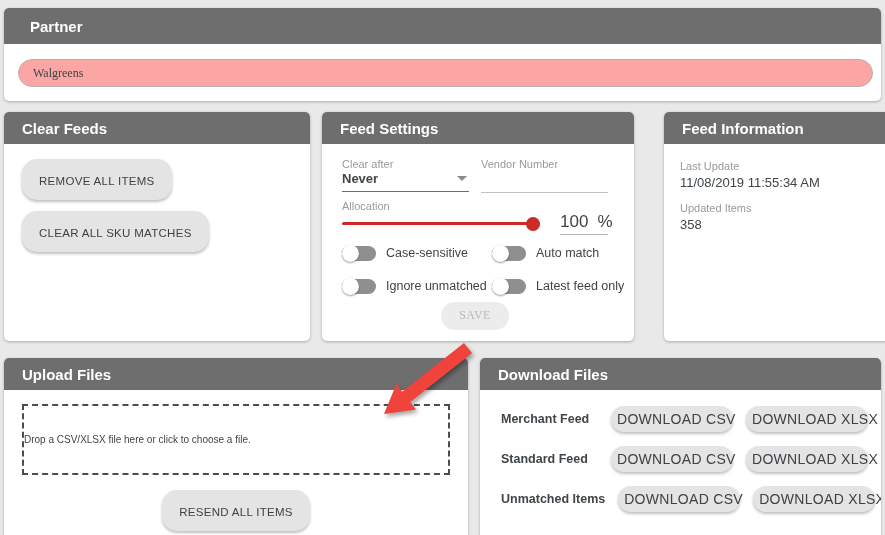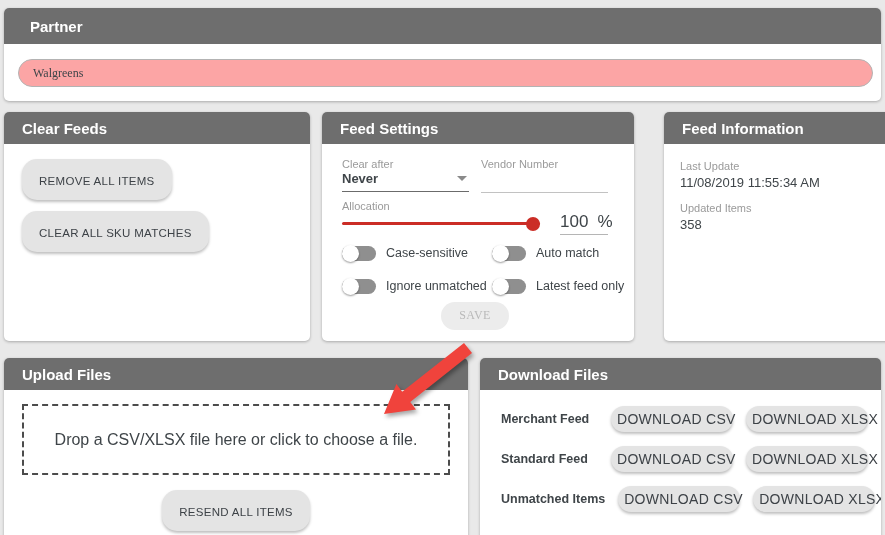--- a/index.html
+++ b/index.html
@@ -126,22 +126,22 @@
   #card-info .body { padding:16px 20px 0 16px; }
   .info-label { font-size:11px; color:#9a9a9a; }
   .info-value { font-size:13px; color:#3f4549; margin:3px 0 12px 0; }
   
   #card-upload   { left:4px;   top:358px; width:464px; height:200px; }
   #card-download { left:480px; top:358px; width:401px; height:200px; }
   #card-upload .body { padding:14px 18px 0 18px; }
   .dropzone {
     border:2px dashed #4c4c4c;
     height:71px;
-    display:flex; align-items:center; justify-content:center;
-    font-size:16px; color:#3f4549;
+    display:flex; align-items:center; 
+    font-size:10px; color:#3f4549;
     cursor:pointer;
   }
   .resend-row { text-align:center; margin-top:15px; }
   #card-download .body { padding:16px 13px 0 21px; }
   .dl-row {
     display:grid; grid-template-columns:1fr 122px 122px;
     column-gap:13px; align-items:center; margin-bottom:14px;
   }
   .dl-label { font-size:12.5px; font-weight:bold; color:#3f4549; white-space:nowrap; }
   .dl-row .btn { height:26px; line-height:26px; text-align:center; padding:0 6px; font-size:14px; }

